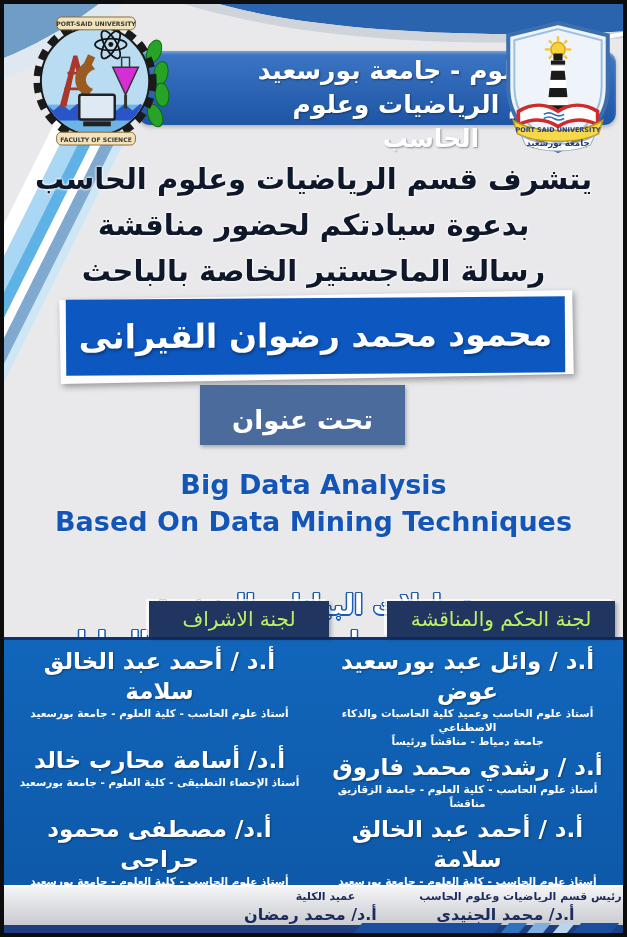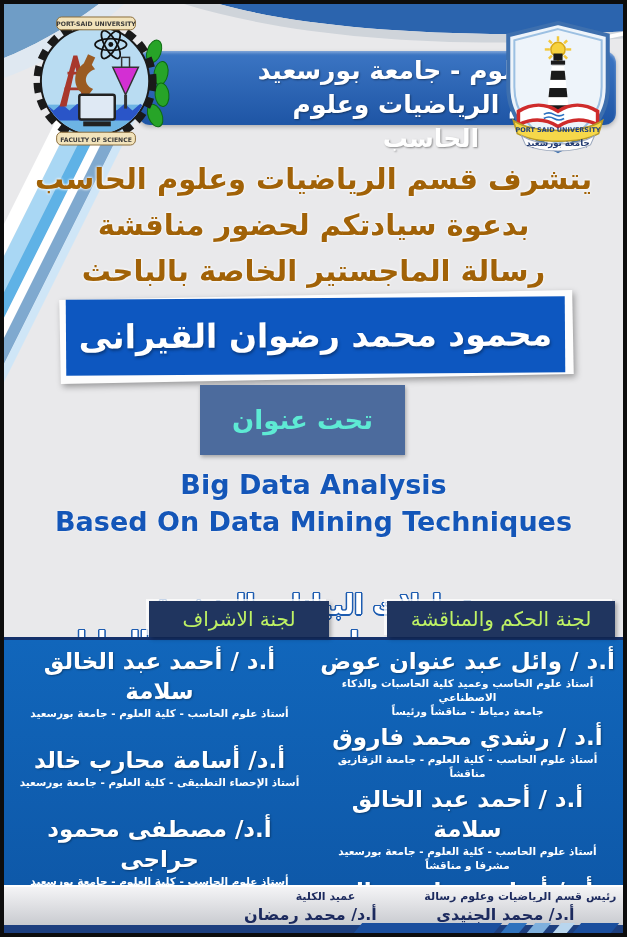--- a/index.html
+++ b/index.html
@@ -23,42 +23,42 @@
     color:#fff; text-align:center; direction:rtl;
     padding:3px 10px 0 118px; font-weight:bold;
   }
   .header-band .hl{ font-size:25px; line-height:34px; text-shadow:1px 1px 2px rgba(0,0,0,.4); }
   .logo-left{ position:absolute; top:12px; left:20px; width:148px; height:130px; z-index:2; }
   .logo-right{ position:absolute; top:16px; right:8px; width:114px; height:134px; z-index:2; }
 
   
   .invitation{
     position:absolute; top:152px; left:10px; right:10px; z-index:1;
-    direction:rtl; text-align:center; color:#a16207; font-weight:bold;
+    direction:rtl; text-align:center; color:#0f172a; font-weight:bold;
   }
   .invitation div{ font-size:29px; line-height:46px;
     text-shadow:0 0 3px #fff, 0 0 3px #fff; }
 
   
   .name-shadow{
     position:absolute; top:291px; left:56px; right:50px; height:84px;
     background:#fdfdfd; transform:rotate(-1.1deg);
     box-shadow:2px 3px 6px rgba(0,0,0,.35); z-index:1;
   }
   .name-banner{
     position:absolute; top:294px; left:62px; right:58px; height:76px; z-index:2;
     background:#0d57c0; transform:rotate(-.4deg);
     color:#fff; direction:rtl; text-align:center;
     font-size:33px; font-weight:bold; line-height:76px;
     text-shadow:1px 2px 3px rgba(0,0,0,.35);
   }
   .under-title-box{
-    position:absolute; top:381px; left:196px; width:205px; height:70px; z-index:2;
+    position:absolute; top:381px; left:196px; width:205px; height:60px; z-index:2;
     background:#4c6b9d; box-shadow:1px 2px 4px rgba(0,0,0,.3);
-    color:#5eead4; direction:rtl; text-align:center;
+    color:#ffffff; direction:rtl; text-align:center;
     font-size:26px; font-weight:bold; line-height:70px;
   }
 
   
   .english-title{
     position:absolute; top:462px; left:0; right:0; text-align:center;
     color:#1456b8; font-weight:bold; font-size:27px; line-height:37px;
     text-shadow:0 0 2px #fff;
   }
   .arabic-title{
@@ -251,21 +251,21 @@
     <div>إعتمادًا على تقنيات التنقيب في البيانات</div>
   </div>
 
   <div class="badge badge-supervision">لجنة الاشراف</div>
   <div class="badge badge-judging">لجنة الحكم والمناقشة</div>
 
   <div class="panel">
 
     <div class="col col-judging">
       <div class="member">
-        <div class="member-name">أ.د / وائل عبد عنوان عوض</div>
+        <div class="member-name">أ.د / وائل عبد بورسعيد عوض</div>
         <div class="member-detail">أستاذ علوم الحاسب وعميد كلية الحاسبات والذكاء الاصطناعي</div>
         <div class="member-detail">جامعة دمياط - مناقشاً ورئيساً</div>
       </div>
       <div class="member">
         <div class="member-name">أ.د / رشدي محمد فاروق</div>
         <div class="member-detail">أستاذ علوم الحاسب - كلية العلوم  - جامعة الزقازيق</div>
         <div class="member-detail">مناقشاً</div>
       </div>
       <div class="member">
         <div class="member-name">أ.د / أحمد عبد الخالق سلامة</div>
@@ -295,21 +295,21 @@
       <div class="red-box">
         <div>وذلك يوم الخميس الموافق ٢٠٢٥/٩/٢٥ بقاعة المناقشات</div>
 
       </div>
     </div>
 
   </div>
 
   <div class="footer">
     <div class="f-col dept">
-      <div class="f-title">رئيس قسم الرياضيات وعلوم رسالة</div>
+      <div class="f-title">رئيس قسم الرياضيات وعلوم الحاسب</div>
       <div class="f-name">أ.د/ محمد الجنيدي</div>
     </div>
     <div class="f-col dean">
       <div class="f-title">عميد الكلية</div>
       <div class="f-name">أ.د/ محمد رمضان</div>
     </div>
   </div>
   <div class="f-stripe fs1"></div>
   <div class="f-stripe fs2"></div>
   <div class="f-stripe fs3"></div>

